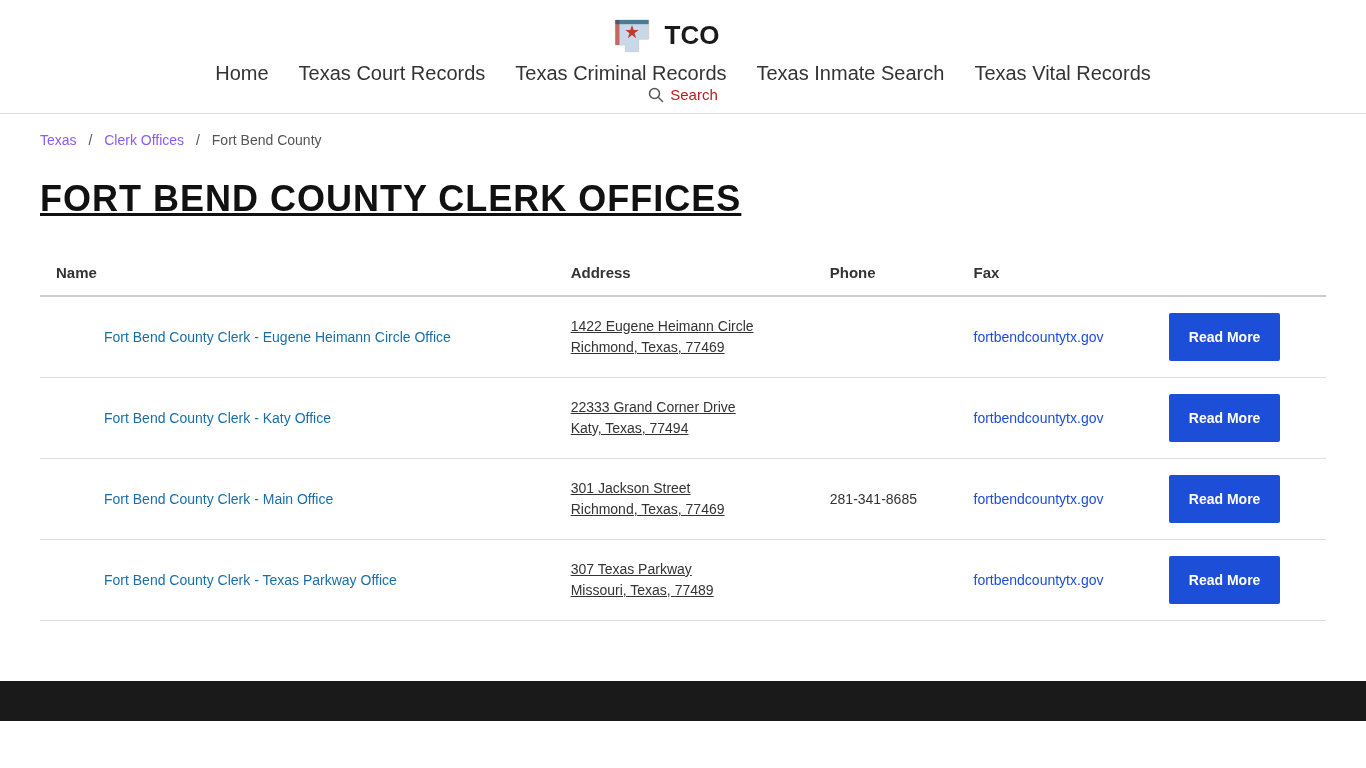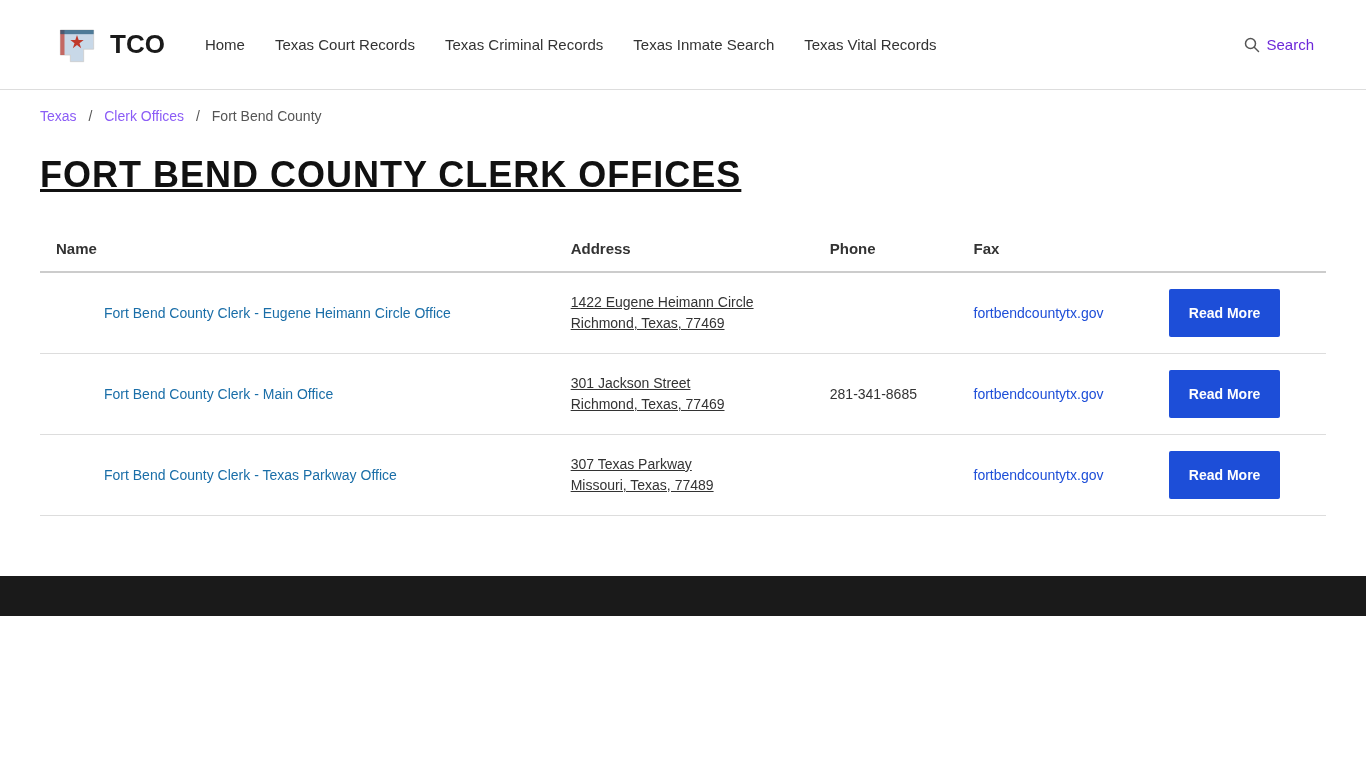--- a/index.html
+++ b/index.html
@@ -6,20 +6,21 @@
     body { font-family: Arial, sans-serif; background: #fff; color: #333; font-size: 15px; }
 
     
     .header {
       display: flex;
       align-items: center;
       padding: 10px 52px;
       border-bottom: 1px solid #ddd;
       background: #fff;
       min-height: 90px;
+      flex-direction: column;
     }
     .logo-area {
       display: flex;
       align-items: center;
       margin-right: 40px;
       text-decoration: none;
     }
     .logo-text {
       font-size: 26px;
       font-weight: bold;
@@ -32,29 +33,29 @@
     }
     nav {
       display: flex;
       align-items: center;
       gap: 30px;
       flex: 1;
     }
     .nav-link {
       text-decoration: none;
       color: #333;
-      font-size: 15px;
+      font-size: 20px;
       line-height: 1.3;
       text-align: left;
     }
     .search-area {
       display: flex;
       align-items: center;
       gap: 6px;
-      color: #6d28d9;
+      color: #b91c1c;
       cursor: pointer;
     }
     .search-area span { font-size: 15px; }
 
     
     .breadcrumb {
       padding: 18px 40px 10px;
       font-size: 14px;
       color: #555;
     }
@@ -198,20 +199,27 @@
     </thead>
     <tbody id="table-body">
     <tr>
           <td><a href="#" class="record-name-link">Fort Bend County Clerk - Eugene Heimann Circle Office</a></td>
           <td class="address-cell">1422 Eugene Heimann Circle<br>Richmond, Texas, 77469</td>
           <td class="phone-cell"></td>
           <td class="fax-cell">fortbendcountytx.gov</td>
           <td><button class="read-more-btn">Read More</button></td>
         </tr>
         <tr>
+          <td><a href="#" class="record-name-link">Fort Bend County Clerk - Katy Office</a></td>
+          <td class="address-cell">22333 Grand Corner Drive<br>Katy, Texas, 77494</td>
+          <td class="phone-cell"></td>
+          <td class="fax-cell">fortbendcountytx.gov</td>
+          <td><button class="read-more-btn">Read More</button></td>
+        </tr>
+        <tr>
           <td><a href="#" class="record-name-link">Fort Bend County Clerk - Main Office</a></td>
           <td class="address-cell">301 Jackson Street<br>Richmond, Texas, 77469</td>
           <td class="phone-cell">281-341-8685</td>
           <td class="fax-cell">fortbendcountytx.gov</td>
           <td><button class="read-more-btn">Read More</button></td>
         </tr>
         <tr>
           <td><a href="#" class="record-name-link">Fort Bend County Clerk - Texas Parkway Office</a></td>
           <td class="address-cell">307 Texas Parkway<br>Missouri, Texas, 77489</td>
           <td class="phone-cell"></td>

